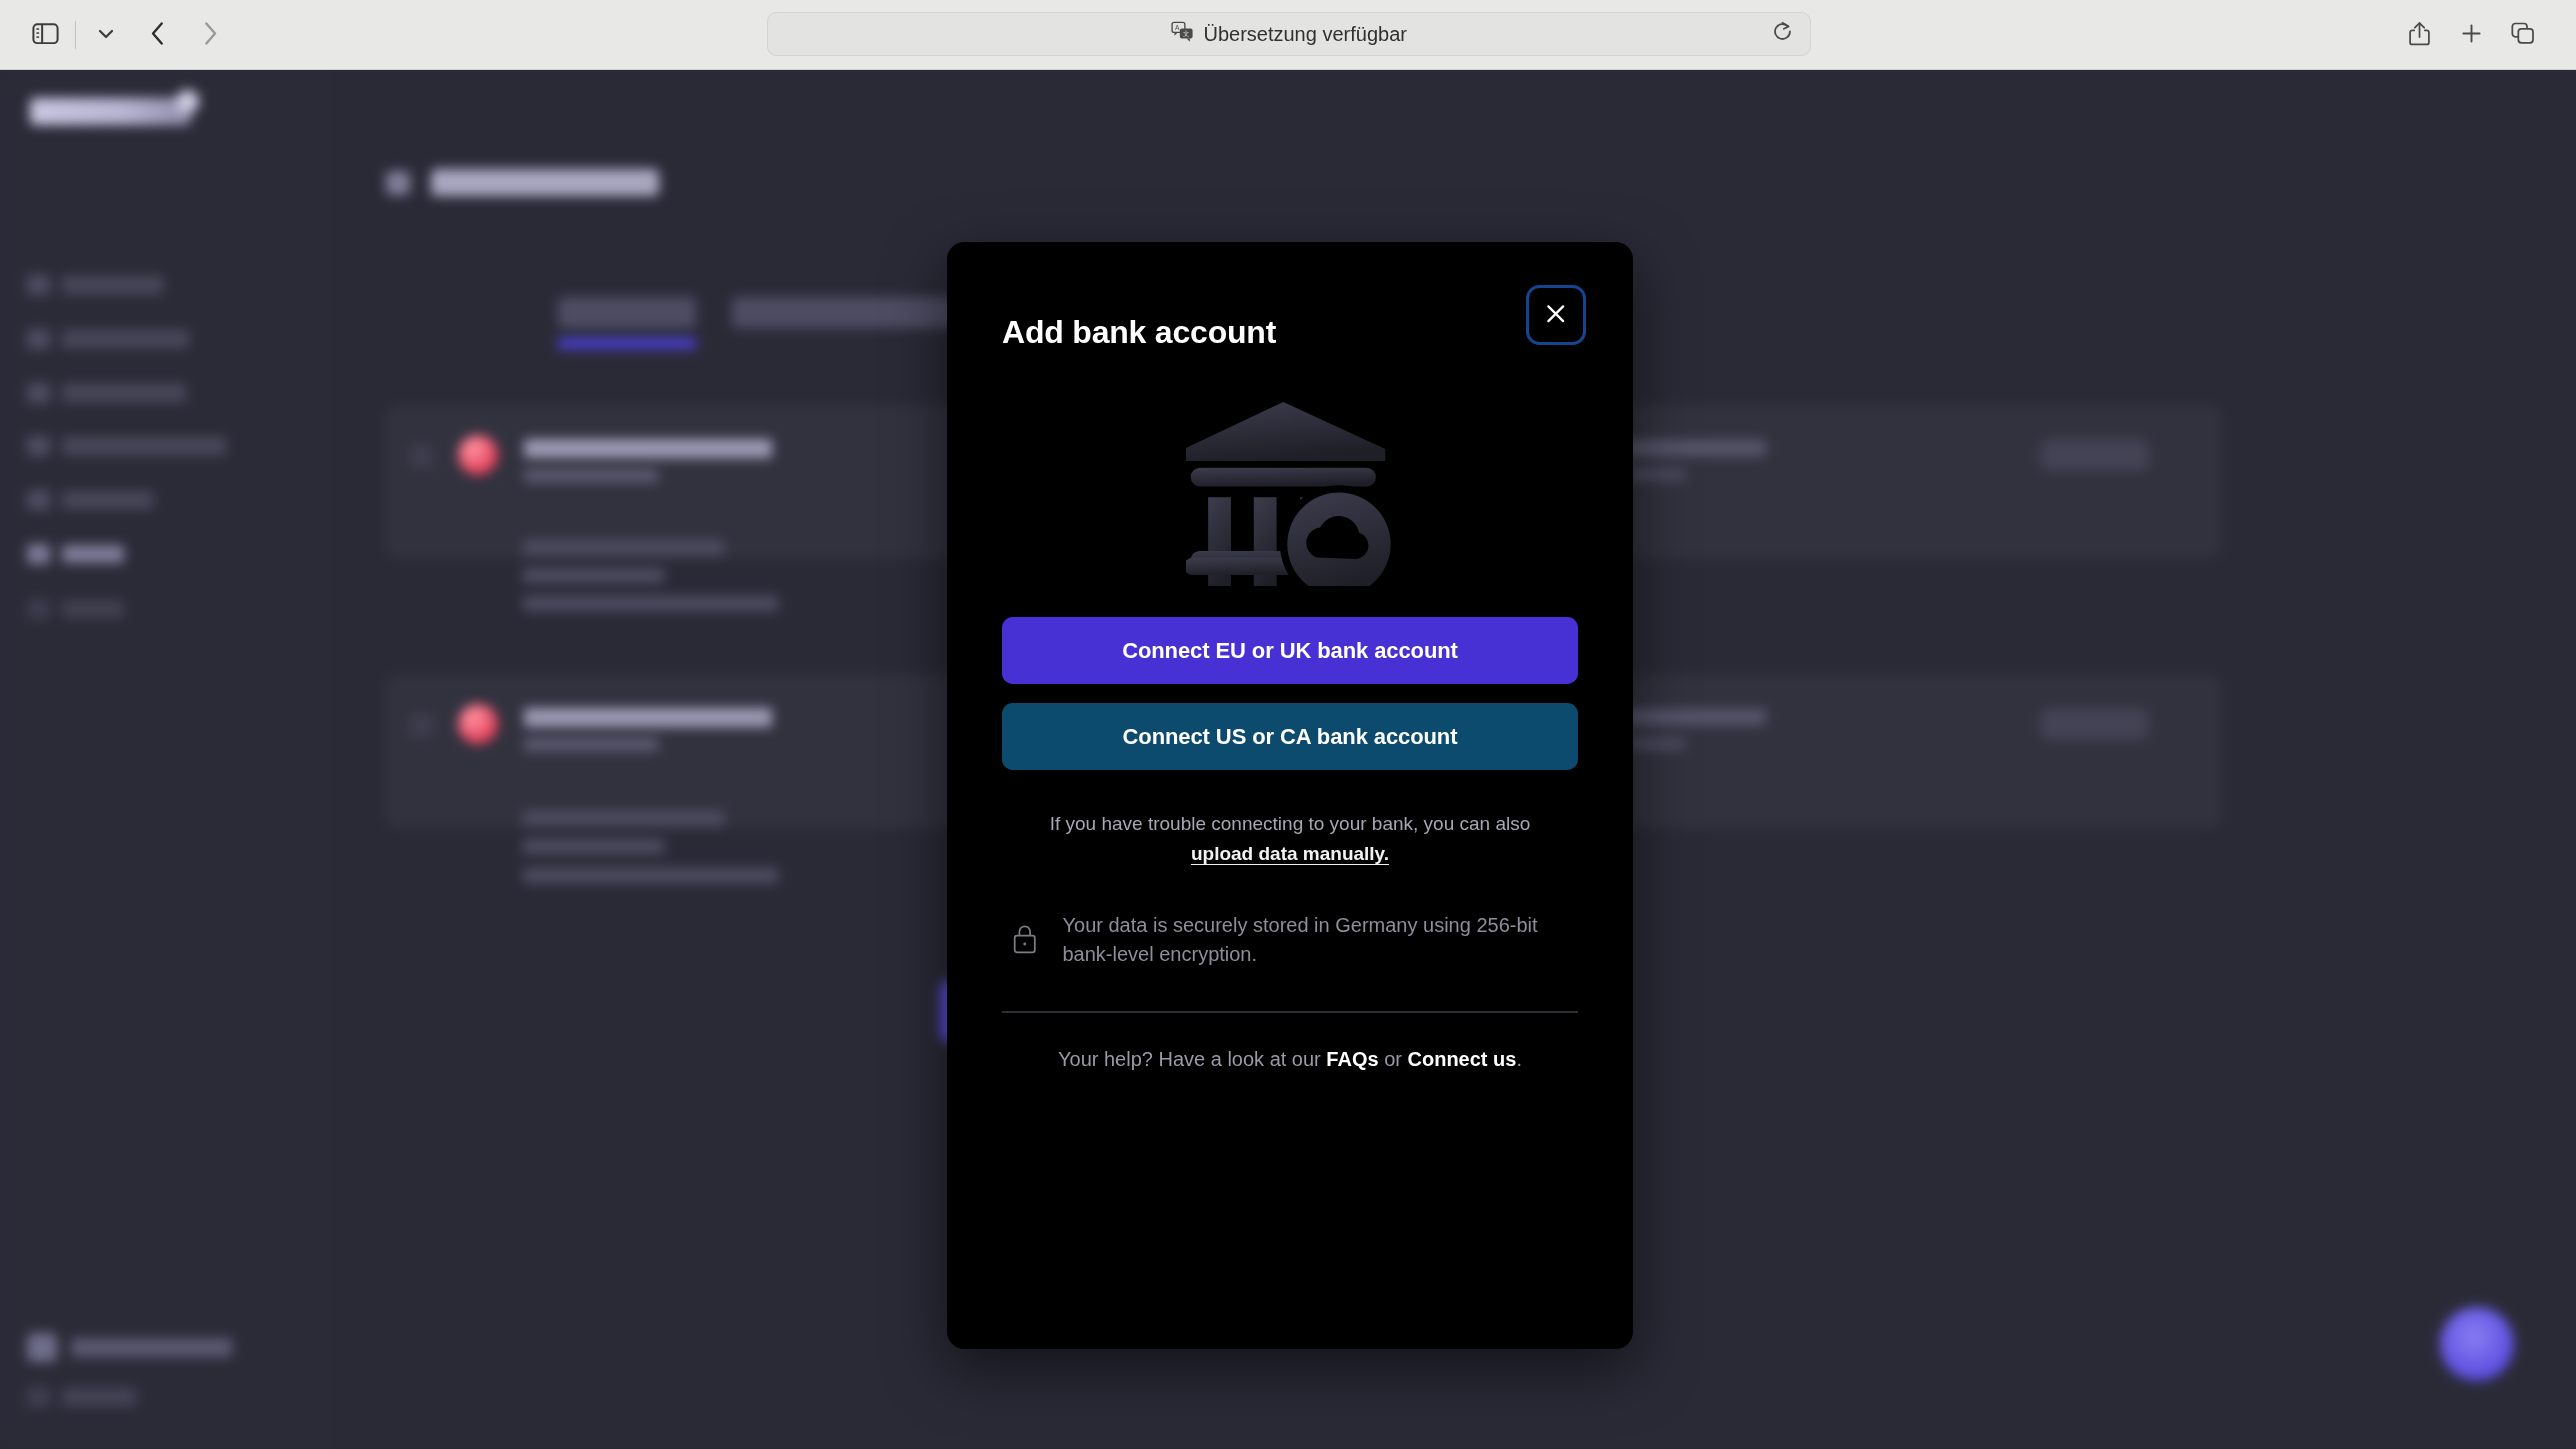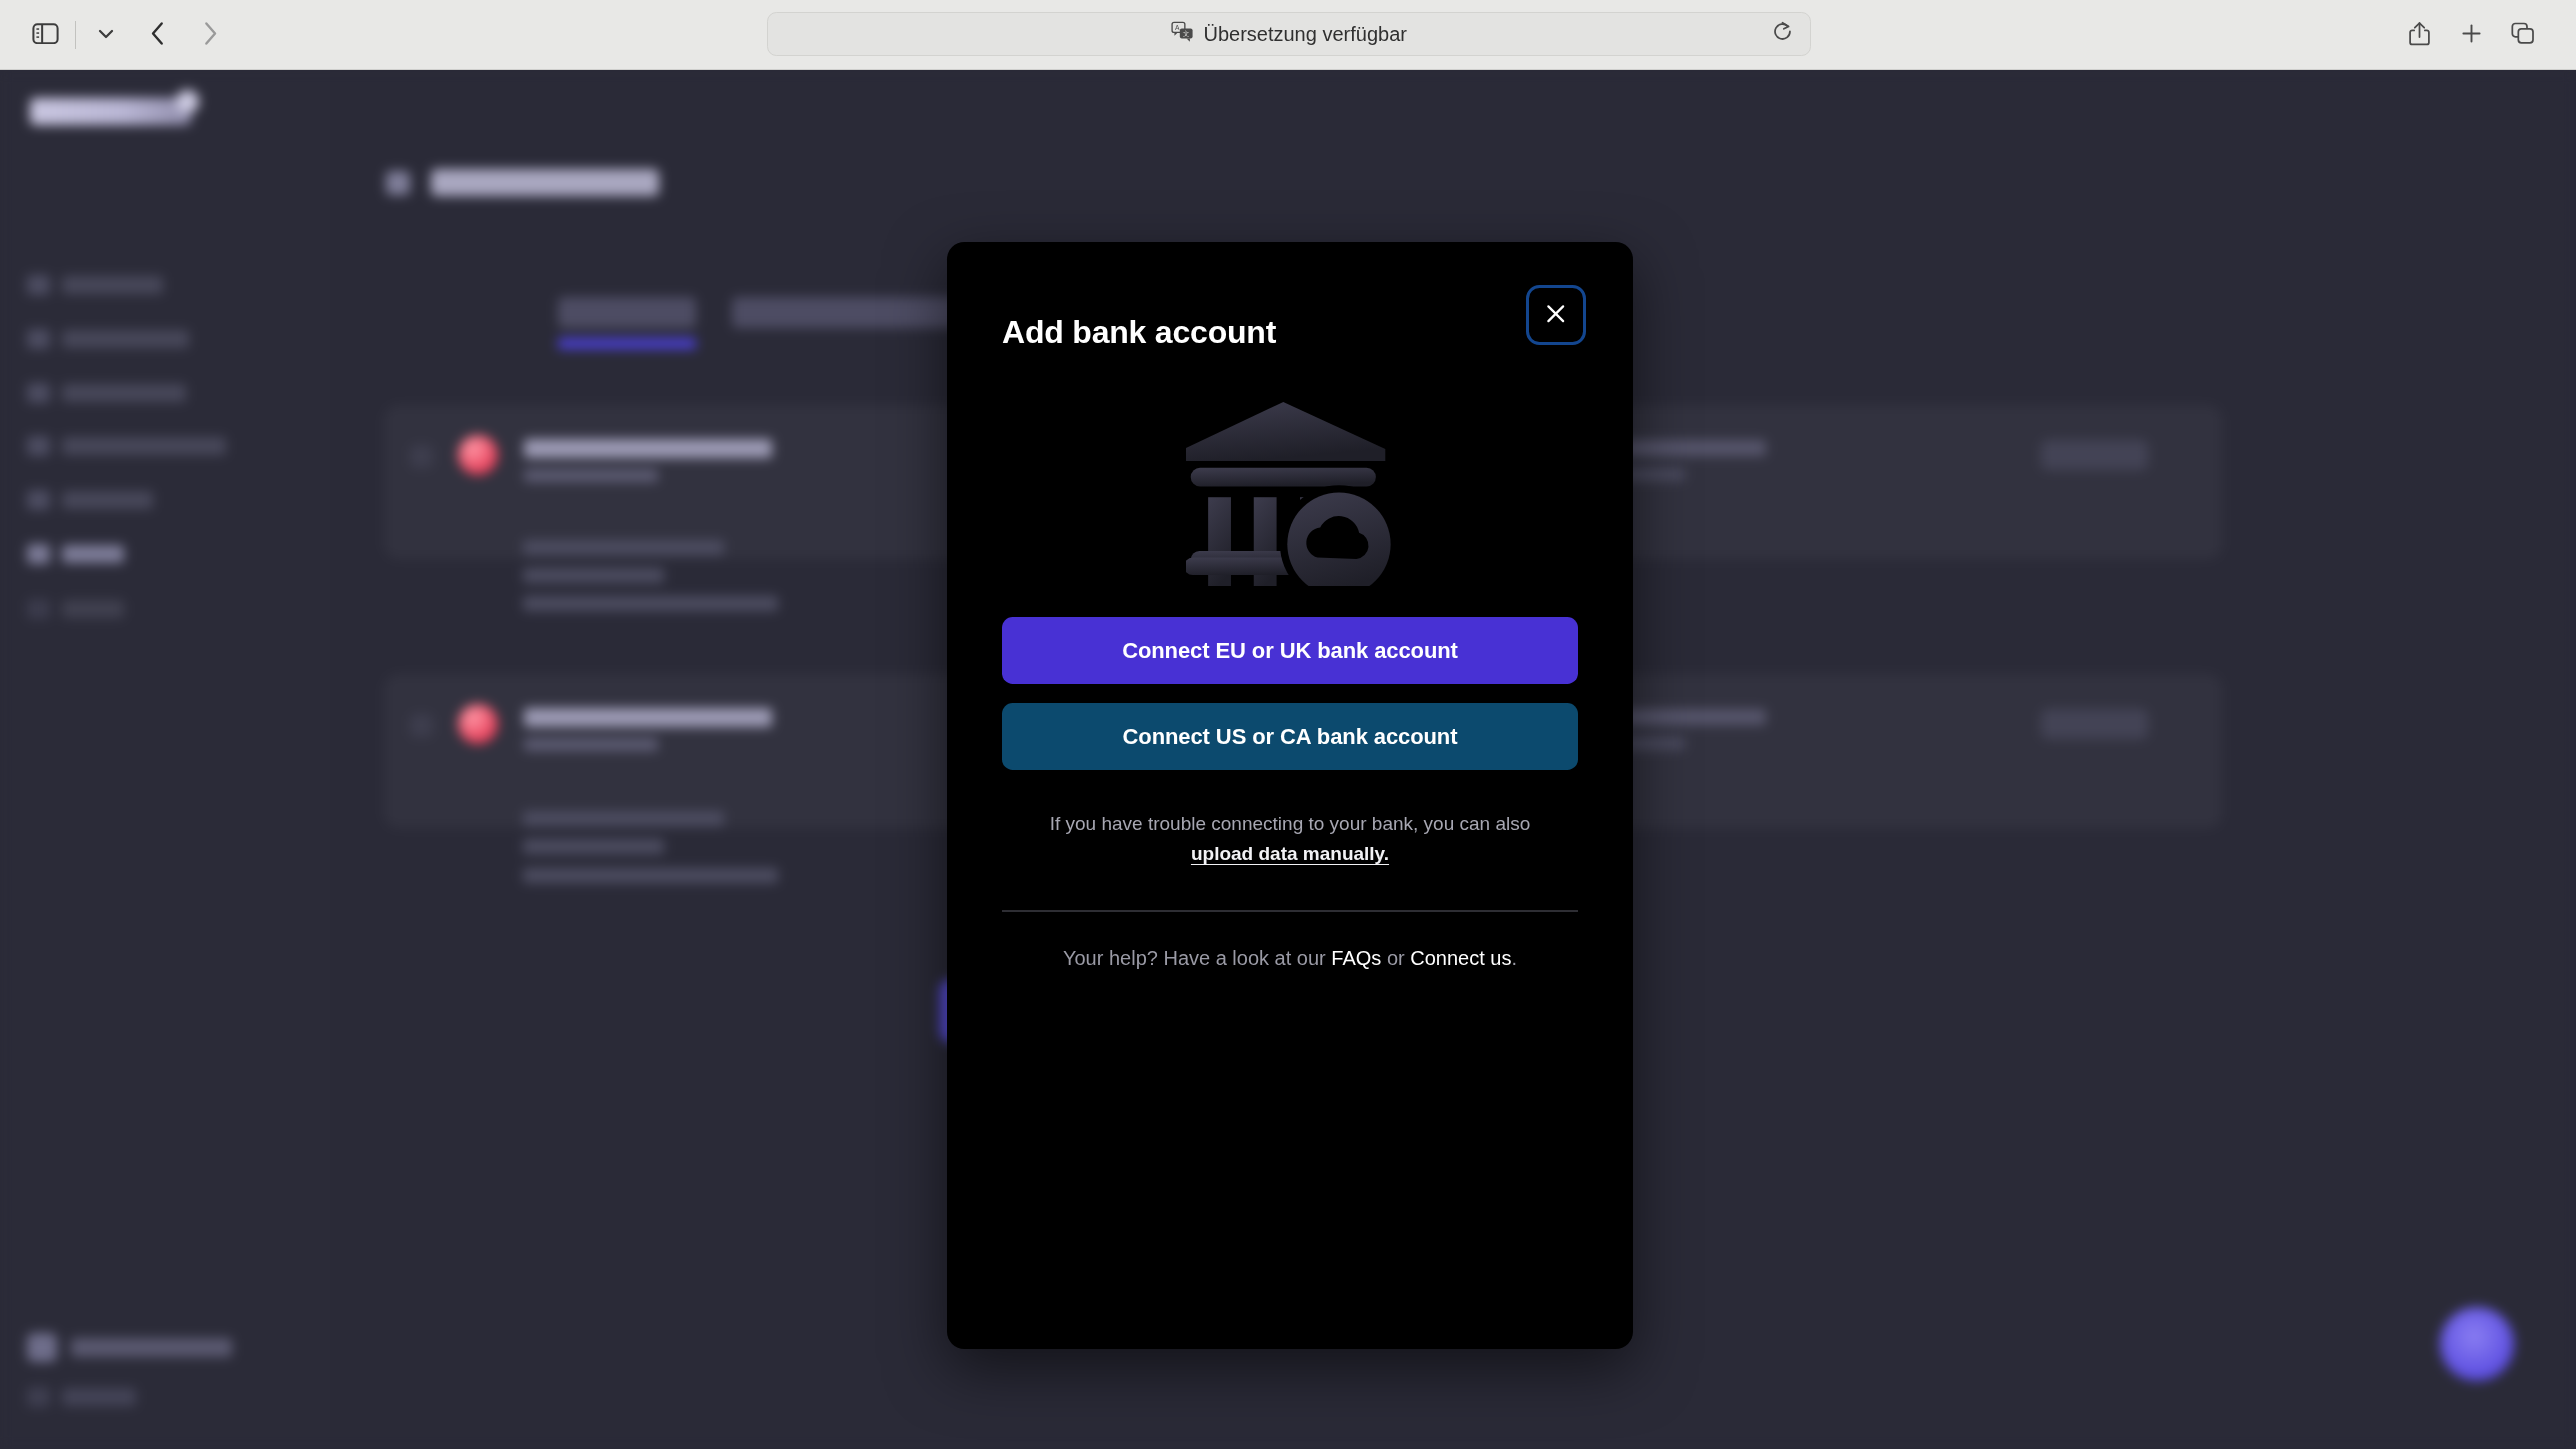--- a/index.html
+++ b/index.html
@@ -348,21 +348,21 @@
   }
   .footer {
     margin-top: 35px;
     text-align: center;
     color: #9a9aa5;
     font-size: 20px;
   }
   .footer a {
     color: #ffffff;
     text-decoration: none;
-    font-weight: normal;
+    font-weight: bold;
   }
 </style>
 </head>
 <body>
 
 <div class="browser-chrome">
   <div class="chrome-left">
     <div class="chrome-btn">
       <span>
         <svg width="27" height="21.5" viewBox="0 0 40 32">
@@ -578,20 +578,30 @@
 
     <button class="btn btn-primary">Connect EU or UK bank account</button>
     <button class="btn btn-secondary">Connect US or CA bank account</button>
 
     <div class="trouble">
       <span>If you have trouble connecting to your bank, you can also</span>
       <br>
       <a href="#">upload data manually.</a>
     </div>
 
+    <div class="secure">
+      <span>
+        <svg width="29.5" height="34" viewBox="0 0 44 50">
+          <rect x="7" y="20" width="30" height="25" rx="3.5" fill="none" stroke="#7c7c87" stroke-width="2.6"></rect>
+          <path d="M14 20 v-6 a8 8 0 0 1 16 0 v6" fill="none" stroke="#7c7c87" stroke-width="2.6"></path>
+          <circle cx="22" cy="32.5" r="2.1" fill="#7c7c87"></circle>
+        </svg>
+      </span>
+      <span class="secure-txt">Your data is securely stored in Germany using 256-bit bank-level encryption.</span>
+    </div>
 
     <div class="divider"></div>
 
     <div class="footer">
       <span>Your help? Have a look at our</span>
       <a href="#">FAQs</a>
       <span>or</span>
       <a href="#">Connect us</a><span>.</span>
     </div>
 

